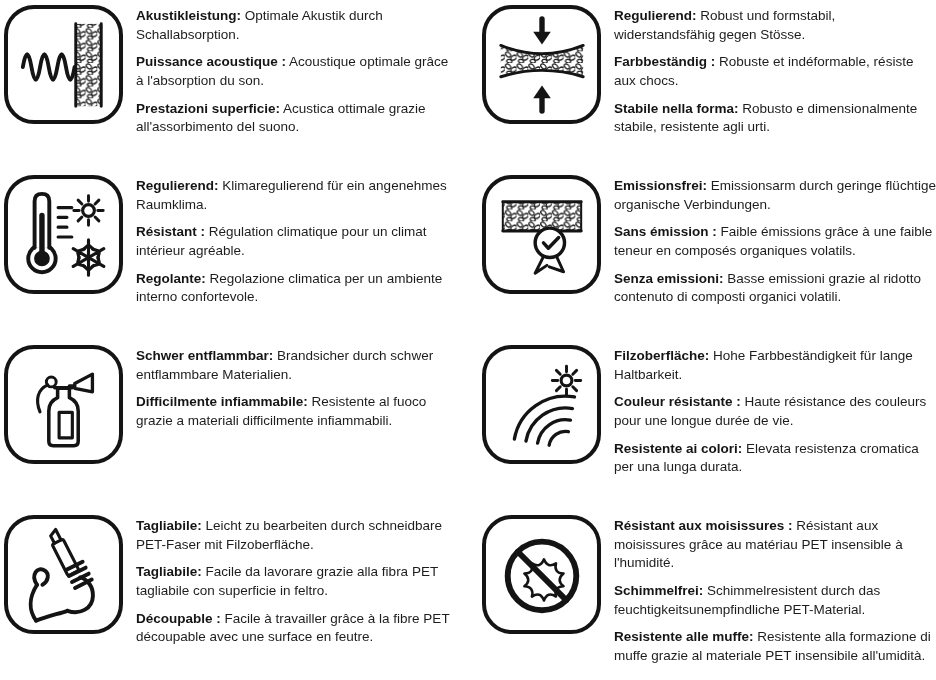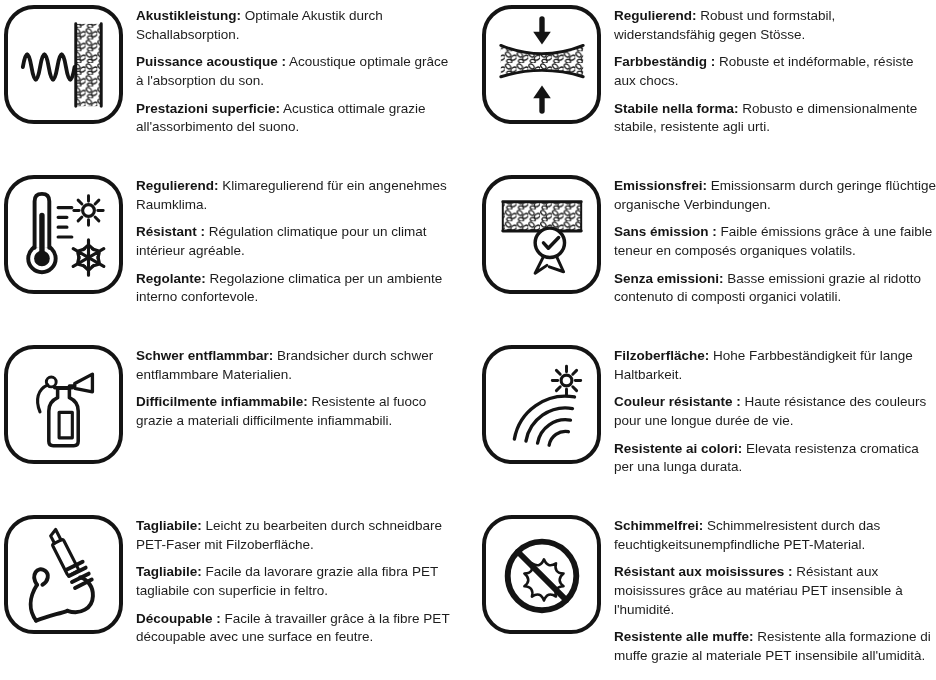--- a/index.html
+++ b/index.html
@@ -204,19 +204,19 @@
 
   <div class="feature">
     <div class="tile">
       <svg class="icon" viewBox="0 0 100 100">
         <path stroke-width="2.6" d="M52 34 Q55.7 43.6 64.3 38 Q61.7 47.9 72 48.5 Q64 55 72 61.5 Q61.7 62.1 64.3 72 Q55.7 66.4 52 76 Q48.3 66.4 39.7 72 Q42.3 62.1 32 61.5 Q40 55 32 48.5 Q42.3 47.9 39.7 38 Q48.3 43.6 52 34 Z"></path>
         <circle cx="50" cy="51" r="35" stroke-width="6"></circle>
         <path d="M25.3 26.3 L74.7 75.7" stroke-width="6"></path>
       </svg>
     </div>
     <div class="texts">
+      <p><strong>Résistant aux moisissures :</strong> <span>Résistant aux moisissures grâce au matériau PET insensible à l'humidité.</span></p>
       <p><strong>Schimmelfrei:</strong> <span>Schimmelresistent durch das feuchtigkeitsunempfindliche PET-Material.</span></p>
-      <p><strong>Résistant aux moisissures :</strong> <span>Résistant aux moisissures grâce au matériau PET insensible à l'humidité.</span></p>
       <p><strong>Resistente alle muffe:</strong> <span>Resistente alla formazione di muffe grazie al materiale PET insensibile all'umidità.</span></p>
     </div>
   </div>
 
 </div>
 
 </body></html>

